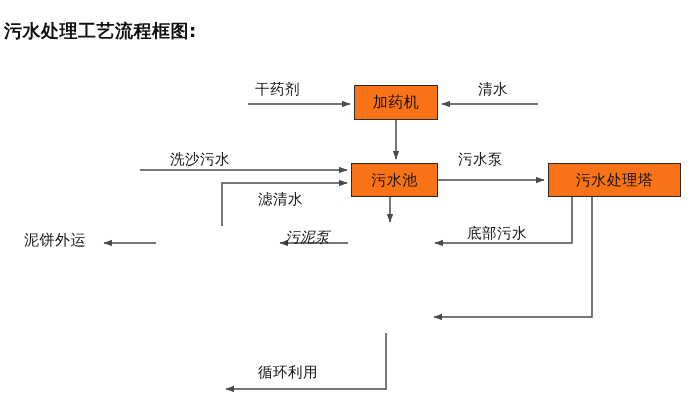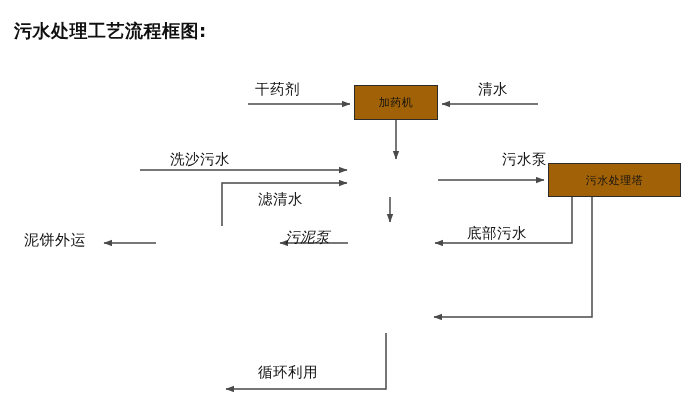--- a/index.html
+++ b/index.html
@@ -22,37 +22,37 @@
     height: 420px;
   }
   #flow-svg {
     position: absolute;
     left: 0; top: 0;
     width: 700px;
     height: 420px;
   }
   .title {
     position: absolute;
-    left: 14px;
+    left: 4px;
     top: 19px;
     font-size: 18px;
     font-weight: bold;
     letter-spacing: 0.5px;
     color: #101010;
     white-space: nowrap;
   }
   .node {
     position: absolute;
     box-sizing: border-box;
     border: 1.3px solid #2b2b2b;
-    background: #a16207;
+    background: #f97316;
     display: flex;
     align-items: center;
     justify-content: center;
-    font-size: 11px;
+    font-size: 15px;
     color: #111111;
     white-space: nowrap;
     letter-spacing: 0.5px;
     text-align: center;
   }
   .edge-label {
     position: absolute;
     font-size: 14.5px;
     color: #111111;
     white-space: nowrap;
@@ -106,32 +106,35 @@
       <path d="M592,197 L592,317 L434,317" marker-end="url(#arrow)"></path>
 
       <path d="M386,333 L386,389 L226,389" marker-end="url(#arrow)"></path>
     </g>
   </svg>
 
   <div class="node" style="left:354px; top:85px; width:84px; height:35px;">
     <span>加药机</span>
   </div>
 
+  <div class="node" style="left:351px; top:163px; width:87px; height:34px;">
+    <span>污水池</span>
+  </div>
 
   <div class="node" style="left:548px; top:163px; width:133px; height:34px;">
     <span>污水处理塔</span>
   </div>
 
 
 
 
   <div class="edge-label" style="left:255px; top:80px;">干药剂</div>
   <div class="edge-label" style="left:478px; top:80px;">清水</div>
   <div class="edge-label" style="left:170px; top:150px;">洗沙污水</div>
   <div class="edge-label" style="left:258px; top:190px;">滤清水</div>
-  <div class="edge-label" style="left:458px; top:150px;margin-left:44px;">污水泵</div>
+  <div class="edge-label" style="left:458px; top:150px;">污水泵</div>
   <div class="edge-label" style="left:285px; top:228px;font-style:italic;">污泥泵</div>
   <div class="edge-label" style="left:467px; top:224px;">底部污水</div>
   <div class="edge-label" style="left:258px; top:363px;">循环利用</div>
 
   <div class="terminal-label" style="left:24px; top:231px;">泥饼外运</div>
 
 </div>
 
 </body></html>

